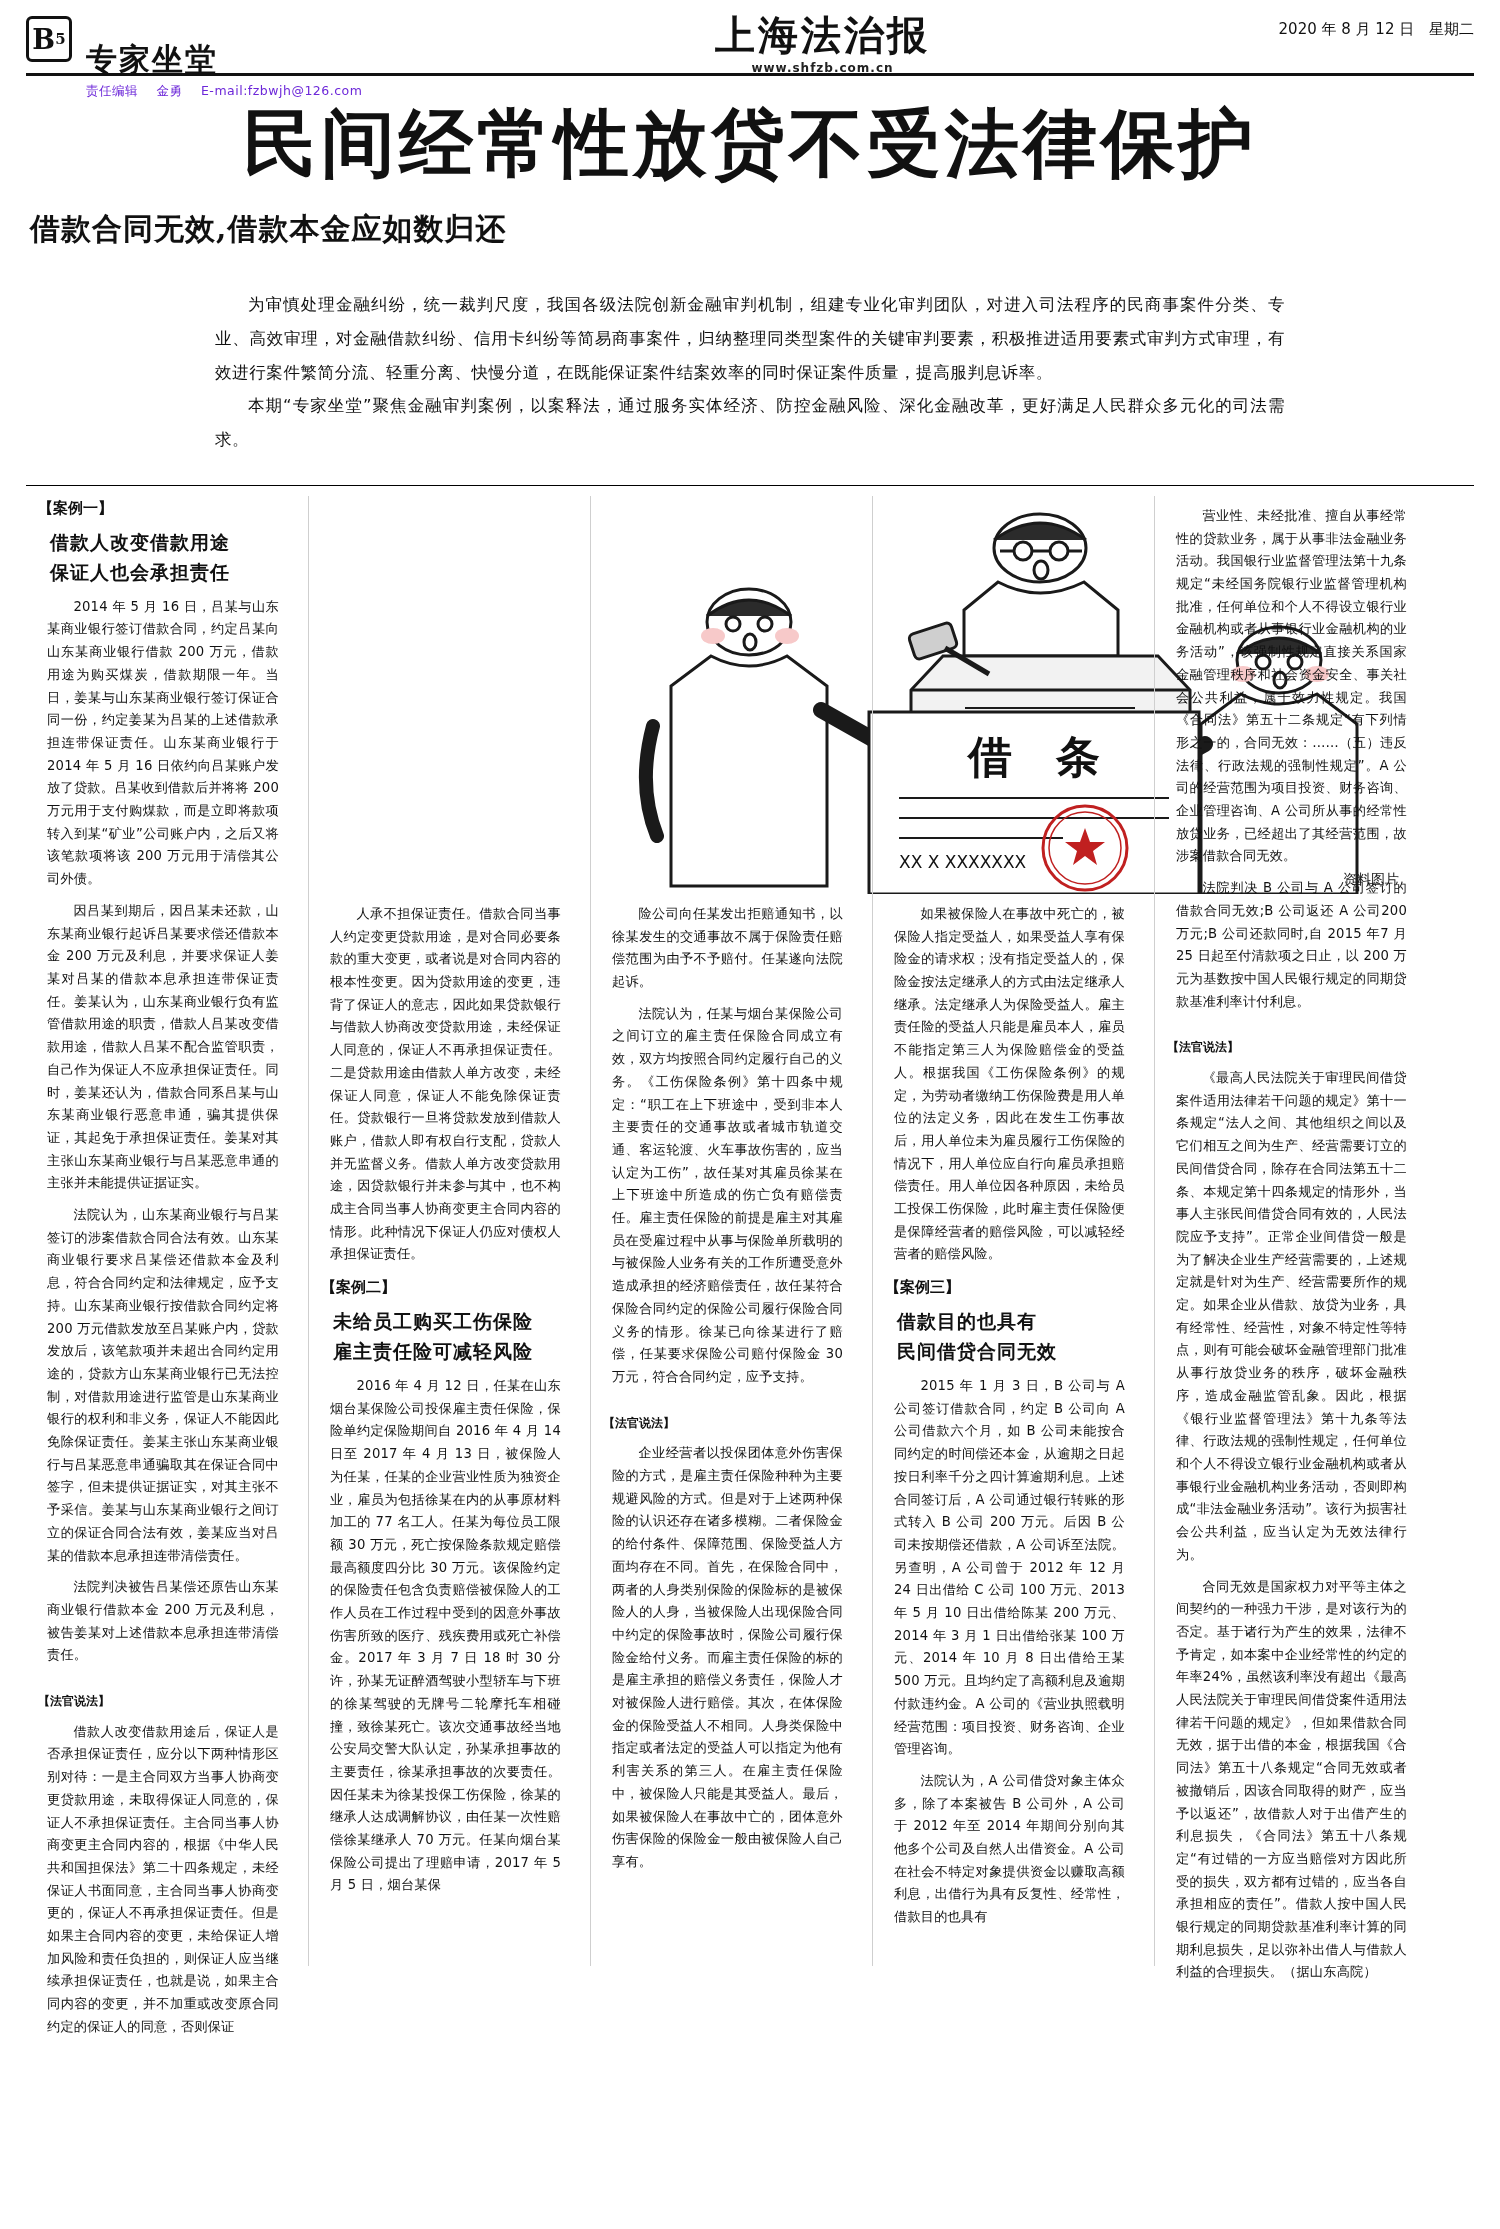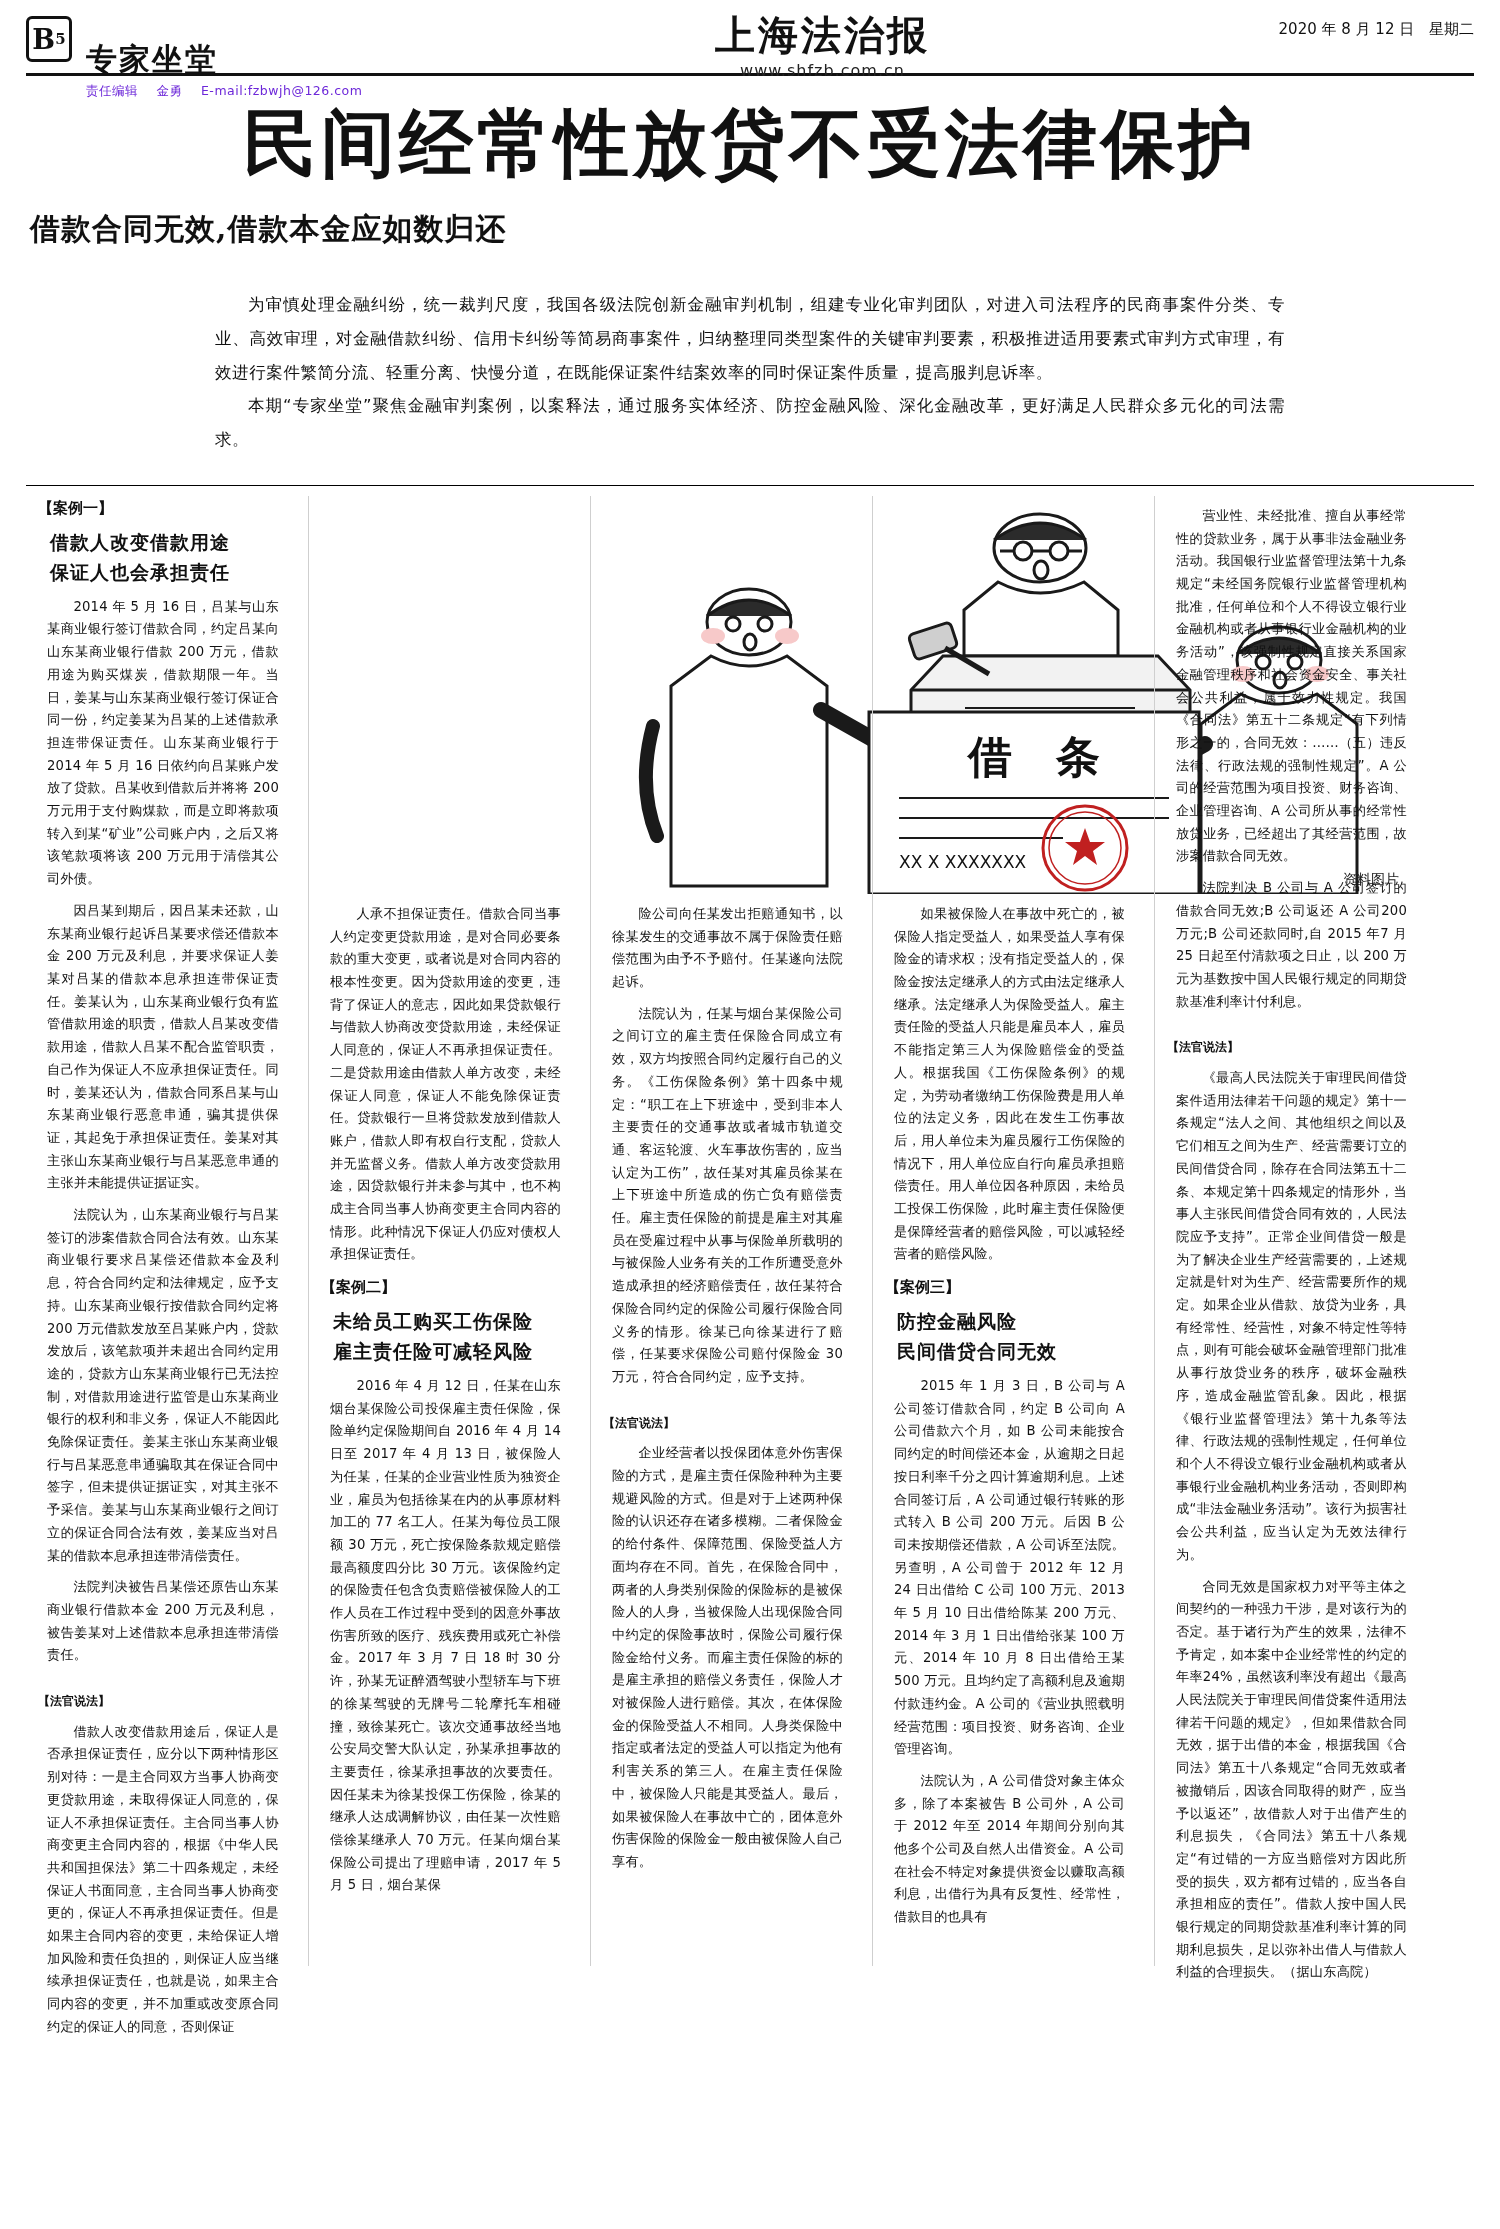--- a/index.html
+++ b/index.html
@@ -25,21 +25,21 @@
   .page-badge sub { font-size: 15px; vertical-align: sub; }
   .mast-left { margin-left: 14px; margin-top: 28px; }
   .section-title { font-size: 31px; font-weight: bold; letter-spacing: 2px; font-family: "DejaVu Serif", serif; line-height: 1.1; }
   .editor-line { font-size: 12.5px; margin-top: 7px; color: #6d28d9; letter-spacing: .5px; }
   .editor-line span { margin-right: 14px; }
   .mast-center { flex: 1; text-align: center; margin-top: 0px; }
   .paper-name {
     font-size: 40px; font-weight: bold; font-family: "DejaVu Serif", serif;
     letter-spacing: 3px; line-height: 1.05;
   }
-  .paper-url { font-size: 16px; letter-spacing: 1px; margin-top: 5px; color: #222; }
+  .paper-url { font-size: 12px; letter-spacing: 1px; margin-top: 5px; color: #222; font-weight: bold; }
   .mast-right { font-size: 15px; margin-top: 6px; white-space: nowrap; }
   .mast-right span { margin-left: 10px; }
 
   
   .headline {
     font-family: "DejaVu Serif", serif;
     font-weight: bold;
     font-size: 74px;
     letter-spacing: 4px;
     text-align: center;
@@ -212,21 +212,21 @@
       <p>险公司向任某发出拒赔通知书，以徐某发生的交通事故不属于保险责任赔偿范围为由予不予赔付。任某遂向法院起诉。</p>
       <p>法院认为，任某与烟台某保险公司之间订立的雇主责任保险合同成立有效，双方均按照合同约定履行自己的义务。《工伤保险条例》第十四条中规定：“职工在上下班途中，受到非本人主要责任的交通事故或者城市轨道交通、客运轮渡、火车事故伤害的，应当认定为工伤”，故任某对其雇员徐某在上下班途中所造成的伤亡负有赔偿责任。雇主责任保险的前提是雇主对其雇员在受雇过程中从事与保险单所载明的与被保险人业务有关的工作所遭受意外造成承担的经济赔偿责任，故任某符合保险合同约定的保险公司履行保险合同义务的情形。徐某已向徐某进行了赔偿，任某要求保险公司赔付保险金 30 万元，符合合同约定，应予支持。</p>
       <div class="judge-label">【法官说法】</div>
       <p>企业经营者以投保团体意外伤害保险的方式，是雇主责任保险种种为主要规避风险的方式。但是对于上述两种保险的认识还存在诸多模糊。二者保险金的给付条件、保障范围、保险受益人方面均存在不同。首先，在保险合同中，两者的人身类别保险的保险标的是被保险人的人身，当被保险人出现保险合同中约定的保险事故时，保险公司履行保险金给付义务。而雇主责任保险的标的是雇主承担的赔偿义务责任，保险人才对被保险人进行赔偿。其次，在体保险金的保险受益人不相同。人身类保险中指定或者法定的受益人可以指定为他有利害关系的第三人。在雇主责任保险中，被保险人只能是其受益人。最后，如果被保险人在事故中亡的，团体意外伤害保险的保险金一般由被保险人自己享有。</p>
     </div>
 
     <div class="col">
       <div class="spacer-illus"></div>
       <p>如果被保险人在事故中死亡的，被保险人指定受益人，如果受益人享有保险金的请求权；没有指定受益人的，保险金按法定继承人的方式由法定继承人继承。法定继承人为保险受益人。雇主责任险的受益人只能是雇员本人，雇员不能指定第三人为保险赔偿金的受益人。根据我国《工伤保险条例》的规定，为劳动者缴纳工伤保险费是用人单位的法定义务，因此在发生工伤事故后，用人单位未为雇员履行工伤保险的情况下，用人单位应自行向雇员承担赔偿责任。用人单位因各种原因，未给员工投保工伤保险，此时雇主责任保险便是保障经营者的赔偿风险，可以减轻经营者的赔偿风险。</p>
       <div class="case-label">【案例三】</div>
-      <div class="case-title">防控金融风险</div>
+      <div class="case-title">借款目的也具有</div>
       <div class="case-title">民间借贷合同无效</div>
       <p>2015 年 1 月 3 日，B 公司与 A 公司签订借款合同，约定 B 公司向 A 公司借款六个月，如 B 公司未能按合同约定的时间偿还本金，从逾期之日起按日利率千分之四计算逾期利息。上述合同签订后，A 公司通过银行转账的形式转入 B 公司 200 万元。后因 B 公司未按期偿还借款，A 公司诉至法院。另查明，A 公司曾于 2012 年 12 月 24 日出借给 C 公司 100 万元、2013 年 5 月 10 日出借给陈某 200 万元、2014 年 3 月 1 日出借给张某 100 万元、2014 年 10 月 8 日出借给王某 500 万元。且均约定了高额利息及逾期付款违约金。A 公司的《营业执照载明经营范围：项目投资、财务咨询、企业管理咨询。</p>
       <p>法院认为，A 公司借贷对象主体众多，除了本案被告 B 公司外，A 公司于 2012 年至 2014 年期间分别向其他多个公司及自然人出借资金。A 公司在社会不特定对象提供资金以赚取高额利息，出借行为具有反复性、经常性，借款目的也具有</p>
     </div>
 
     <div class="col">
       <p>营业性、未经批准、擅自从事经常性的贷款业务，属于从事非法金融业务活动。我国银行业监督管理法第十九条规定“未经国务院银行业监督管理机构批准，任何单位和个人不得设立银行业金融机构或者从事银行业金融机构的业务活动”，该强制性规定直接关系国家金融管理秩序和社会资金安全、事关社会公共利益，属于效力性规定。我国《合同法》第五十二条规定“有下列情形之一的，合同无效：……（五）违反法律、行政法规的强制性规定”。A 公司的经营范围为项目投资、财务咨询、企业管理咨询、A 公司所从事的经常性放贷业务，已经超出了其经营范围，故涉案借款合同无效。</p>
       <p>法院判决 B 公司与 A 公司签订的借款合同无效;B 公司返还 A 公司200万元;B 公司还款同时,自 2015 年7 月 25 日起至付清款项之日止，以 200 万元为基数按中国人民银行规定的同期贷款基准利率计付利息。</p>
       <div class="judge-label">【法官说法】</div>
       <p>《最高人民法院关于审理民间借贷案件适用法律若干问题的规定》第十一条规定“法人之间、其他组织之间以及它们相互之间为生产、经营需要订立的民间借贷合同，除存在合同法第五十二条、本规定第十四条规定的情形外，当事人主张民间借贷合同有效的，人民法院应予支持”。正常企业间借贷一般是为了解决企业生产经营需要的，上述规定就是针对为生产、经营需要所作的规定。如果企业从借款、放贷为业务，具有经常性、经营性，对象不特定性等特点，则有可能会破坏金融管理部门批准从事行放贷业务的秩序，破坏金融秩序，造成金融监管乱象。因此，根据《银行业监督管理法》第十九条等法律、行政法规的强制性规定，任何单位和个人不得设立银行业金融机构或者从事银行业金融机构业务活动，否则即构成“非法金融业务活动”。该行为损害社会公共利益，应当认定为无效法律行为。</p>

